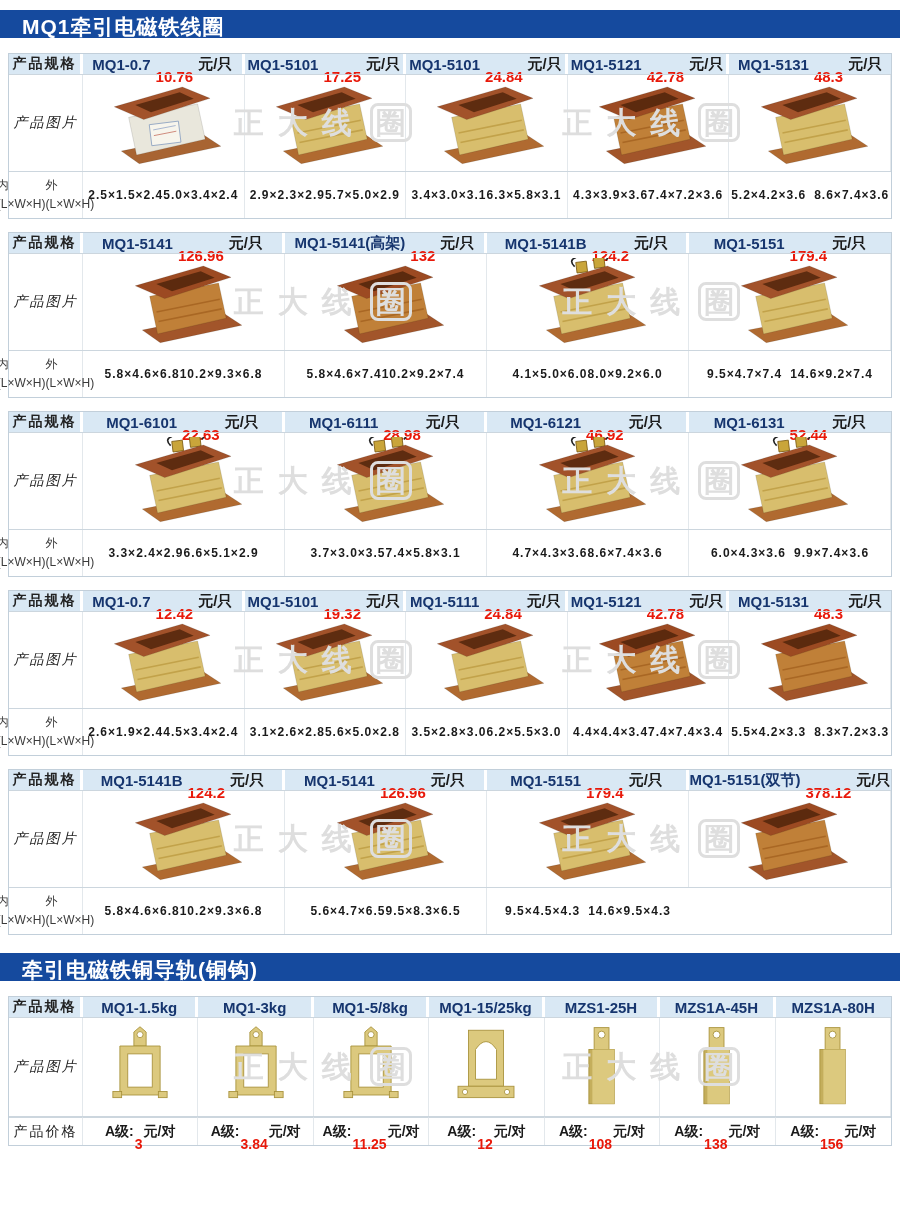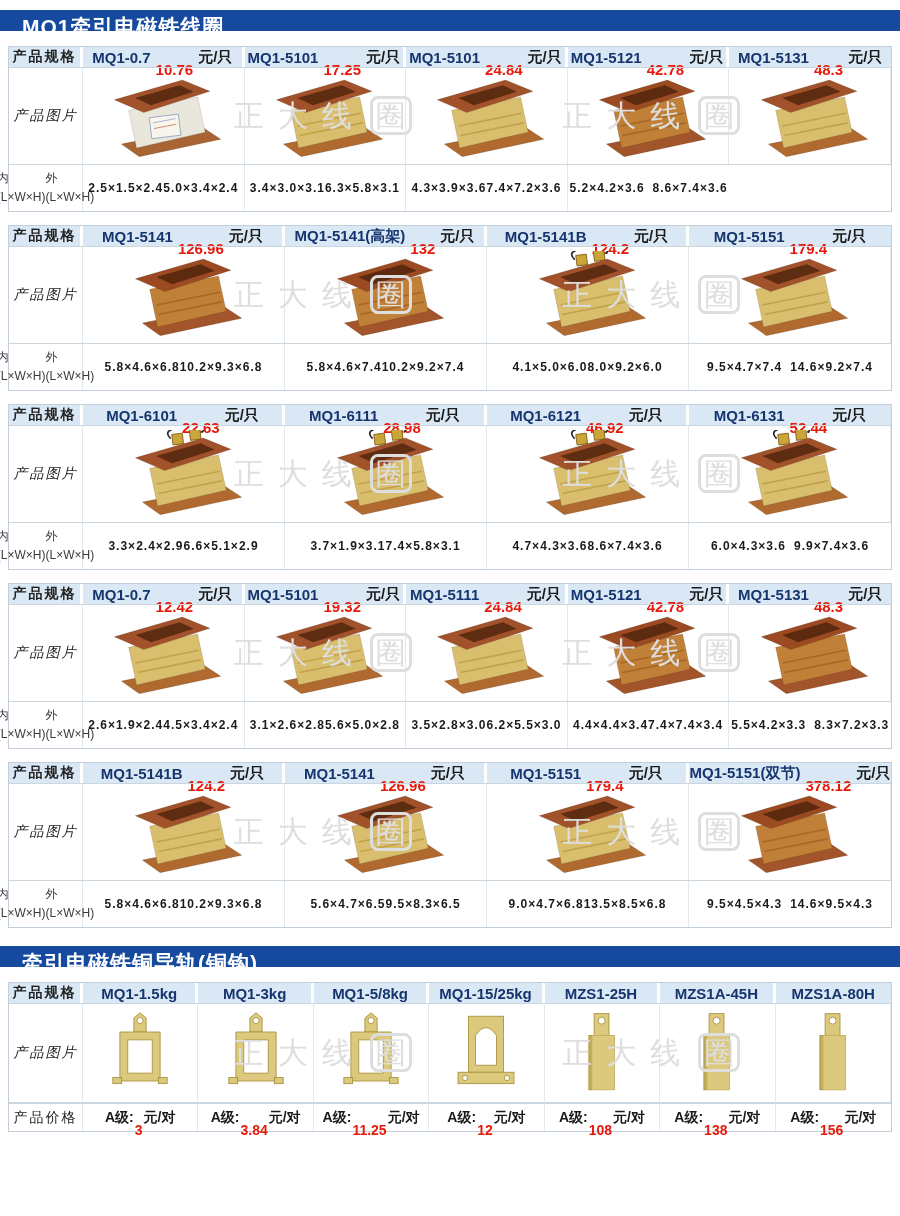--- a/index.html
+++ b/index.html
@@ -3,41 +3,41 @@
 <meta charset="utf-8">
 <style>
   :root{
     --navy:#154a9e; --hdrbg:#d9e8f4; --model:#16356e; --red:#e8190a;
     --ink:#1a1a1a; --wm:#dedede; --arrow:#57aee6; --pgnum:#1b4a9b;
     --line:#ccd6de; --outline:#c2cfda;
   }
   *{box-sizing:border-box;}
   body{margin:0;background:#ffffff;font-family:"Liberation Sans",sans-serif;}
   .page{width:900px;min-height:1216px;margin:0 auto;background:#fff;padding:10px 0 0 0;}
-  .section-bar{height:21px;background:var(--navy);color:#fff;font-size:21px;font-weight:bold;
+  .section-bar{height:28px;background:var(--navy);color:#fff;font-size:21px;font-weight:bold;
     line-height:33px;padding-left:22px;letter-spacing:1px;margin-bottom:15px;}
   .tables-wrap{padding:0 8px;}
   .ptable{border:1px solid var(--outline);margin-bottom:13px;background:#fff;}
   .trow{display:grid;}
   .thead .cell{background:var(--hdrbg);height:20px;display:flex;align-items:center;justify-content:center;
     gap:5px;font-weight:bold;font-size:15px;white-space:nowrap;border-right:3px solid #fff;}
   .thead .cell:last-child{border-right:none;}
   .thead .labelcell{letter-spacing:2px;color:#222;font-size:14px;}
   .model{color:var(--model);}
   .pricered{color:var(--red);margin-top:24px;}
   .unit{color:var(--ink);}
   .timgs{position:relative;border-top:1px solid var(--line);border-bottom:1px solid var(--line);}
   .timgs .cell{height:96px;display:flex;align-items:center;justify-content:center;
     border-right:1px solid #e3e8ec;position:relative;z-index:1;font-style:italic;}
   .timgs .cell:last-child{border-right:none;}
   .timgs .labelcell{font-size:14px;color:#222;letter-spacing:2px;font-weight:normal;}
   .railrow .cell{height:98px;}
   .wmlayer{position:absolute;left:74px;right:0;top:0;bottom:0;display:flex;align-items:center;
     justify-content:space-evenly;z-index:2;pointer-events:none;overflow:hidden;}
-  .wm{color:var(--wm);font-size:30px;font-weight:normal;letter-spacing:14px;white-space:nowrap;}
+  .wm{color:var(--wm);font-size:30px;font-weight:bold;letter-spacing:14px;white-space:nowrap;}
   .wm .circled{border:3px solid var(--wm);border-radius:8px;padding:0 3px;letter-spacing:0;margin-left:4px;}
   .tdims .cell{min-height:46px;display:flex;flex-direction:row;align-items:center;justify-content:center;
     border-right:1px solid #e3e8ec;padding:3px 0;}
   .tdims .cell:last-child{border-right:none;gap:8px;}
   .dimline{font-weight:bold;font-size:12px;color:var(--ink);letter-spacing:1px;line-height:20px;}
   .dimlabel{font-size:12px;color:#3a3a3a;line-height:19px;letter-spacing:0;}
   .tprice .cell{height:28px;display:flex;align-items:center;justify-content:center;gap:1px;
     font-weight:bold;font-size:14px;white-space:nowrap;border-right:1px solid #e3e8ec;border-top:1px solid var(--line);}
   .tprice .cell:last-child{border-right:none;}
   .tprice .labelcell{font-size:14px;font-weight:normal;letter-spacing:2px;color:#222;}
@@ -152,20 +152,24 @@
         <div class="trow tdims" style="grid-template-columns: 74px repeat(5, 1fr);">
           <div class="cell">
             <div class="dimlabel">内(L×W×H)</div>
             <div class="dimlabel">外(L×W×H)</div>
           </div>
           <div class="cell">
             <div class="dimline">2.5×1.5×2.4</div>
             <div class="dimline">5.0×3.4×2.4</div>
           </div>
           <div class="cell">
+            <div class="dimline">2.9×2.3×2.9</div>
+            <div class="dimline">5.7×5.0×2.9</div>
+          </div>
+          <div class="cell">
             <div class="dimline">3.4×3.0×3.1</div>
             <div class="dimline">6.3×5.8×3.1</div>
           </div>
           <div class="cell">
             <div class="dimline">4.3×3.9×3.6</div>
             <div class="dimline">7.4×7.2×3.6</div>
           </div>
           <div class="cell">
             <div class="dimline">5.2×4.2×3.6</div>
             <div class="dimline">8.6×7.4×3.6</div>
@@ -376,21 +380,21 @@
         <div class="trow tdims" style="grid-template-columns: 74px repeat(4, 1fr);">
           <div class="cell">
             <div class="dimlabel">内(L×W×H)</div>
             <div class="dimlabel">外(L×W×H)</div>
           </div>
           <div class="cell">
             <div class="dimline">3.3×2.4×2.9</div>
             <div class="dimline">6.6×5.1×2.9</div>
           </div>
           <div class="cell">
-            <div class="dimline">3.7×1.9×3.1</div>
+            <div class="dimline">3.7×3.0×3.5</div>
             <div class="dimline">7.4×5.8×3.1</div>
           </div>
           <div class="cell">
             <div class="dimline">4.7×4.3×3.6</div>
             <div class="dimline">8.6×7.4×3.6</div>
           </div>
           <div class="cell">
             <div class="dimline">6.0×4.3×3.6</div>
             <div class="dimline">9.9×7.4×3.6</div>
           </div>
@@ -603,24 +607,20 @@
             <div class="dimlabel">内(L×W×H)</div>
             <div class="dimlabel">外(L×W×H)</div>
           </div>
           <div class="cell">
             <div class="dimline">5.8×4.6×6.8</div>
             <div class="dimline">10.2×9.3×6.8</div>
           </div>
           <div class="cell">
             <div class="dimline">5.6×4.7×6.5</div>
             <div class="dimline">9.5×8.3×6.5</div>
-          </div>
-          <div class="cell">
-            <div class="dimline">9.0×4.7×6.8</div>
-            <div class="dimline">13.5×8.5×6.8</div>
           </div>
           <div class="cell">
             <div class="dimline">9.5×4.5×4.3</div>
             <div class="dimline">14.6×9.5×4.3</div>
           </div>
         </div>
       </div>
     </div>
 
   <div class="section-bar sec2">

